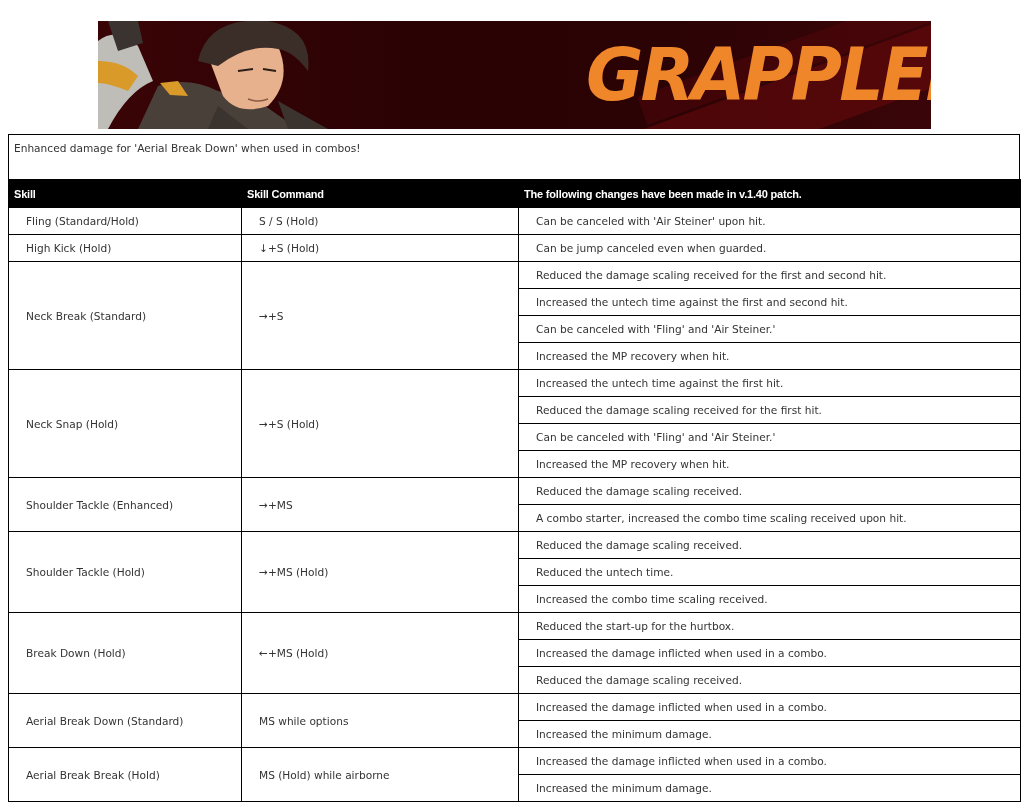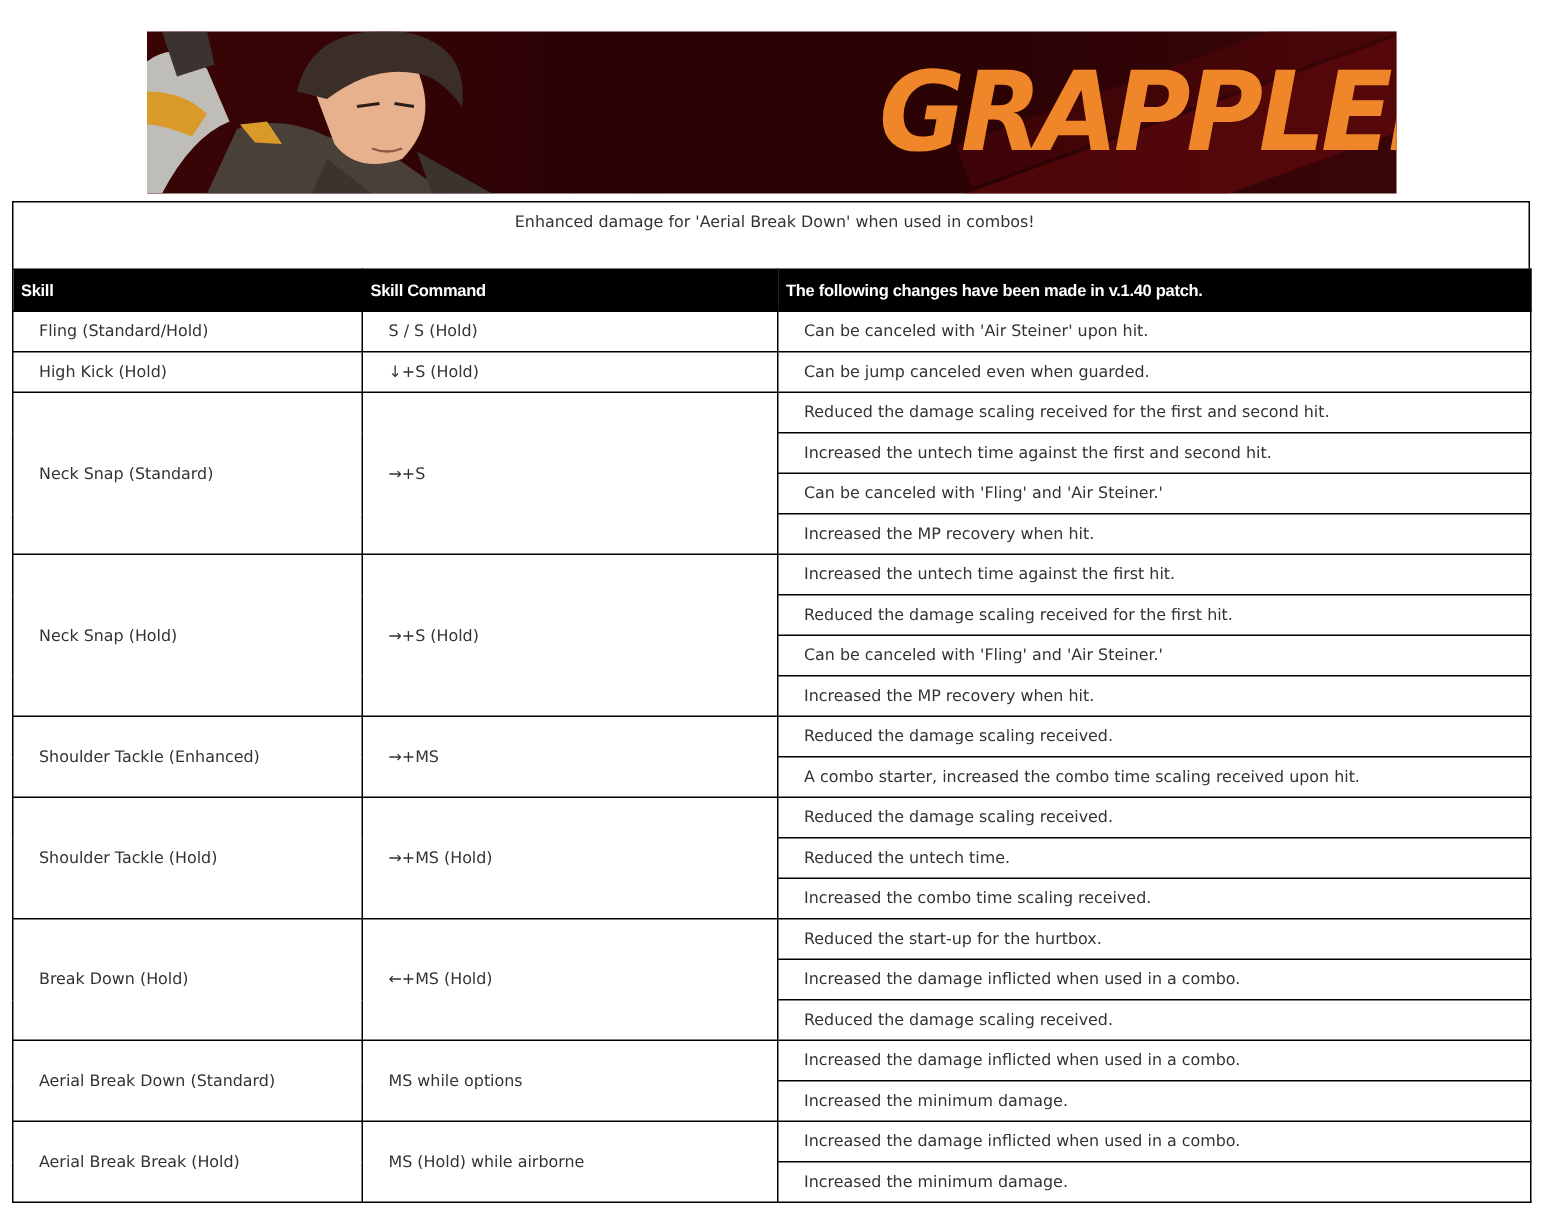--- a/index.html
+++ b/index.html
@@ -11,21 +11,21 @@
     .banner .stripe2 { position: absolute; right: -60px; top: 60px; width: 420px; height: 60px;
               background: rgba(120,10,14,0.45); transform: rotate(-20deg); }
     .banner .stripe3 { position: absolute; right: -80px; top: 10px; width: 380px; height: 30px;
               background: rgba(100,8,12,0.35); transform: rotate(-20deg); }
     .banner .fighter { position: absolute; left: 0; top: 0; width: 240px; height: 108px; }
     .banner .logo { position: absolute; left: 488px; top: 14px; font-family: "DejaVu Sans", sans-serif;
               font-weight: bold; font-style: italic; font-size: 70px; line-height: 80px;
               letter-spacing: -3px; color: #f0862a; transform: scaleY(1.05); }
 
     .notes { position: absolute; left: 8px; top: 134px; width: 1012px; height: 45px;
-             border: 1px solid #000; border-bottom: none; box-sizing: border-box; text-align: center; }
+             border: 1px solid #000; border-bottom: none; box-sizing: border-box; }
     .notes p { margin: 0; padding-left: 5px; font-size: 10.6px; color: #333; line-height: 18px; }
     .notes p:first-child { padding-top: 4px; }
 
     table.patch { position: absolute; left: 8px; top: 179px; width: 1012px; border-collapse: collapse;
                   table-layout: fixed; font-size: 10.6px; border-radius: 26px; }
     table.patch col.c1 { width: 233px; }
     table.patch col.c2 { width: 277px; }
     table.patch col.c3 { width: 502px; }
     table.patch th { background: #000; color: #fff; font-family: "Liberation Sans", sans-serif;
                      font-weight: bold; font-size: 11px; text-align: left; padding: 0 5px; height: 27px;
@@ -80,21 +80,21 @@
       <td>Can be canceled with 'Air Steiner' upon hit.</td>
     </tr>
 
     <tr>
       <td>High Kick (Hold)</td>
       <td>↓+S (Hold)</td>
       <td>Can be jump canceled even when guarded.</td>
     </tr>
 
     <tr>
-      <td rowspan="4">Neck Snap (Standard)</td>
+      <td rowspan="4">Neck Break (Standard)</td>
       <td rowspan="4">→+S</td>
       <td>Reduced the damage scaling received for the first and second hit.</td>
     </tr>
     <tr>
       <td>Increased the untech time against the first and second hit.</td>
     </tr>
     <tr>
       <td>Can be canceled with 'Fling' and 'Air Steiner.'</td>
     </tr>
     <tr>

